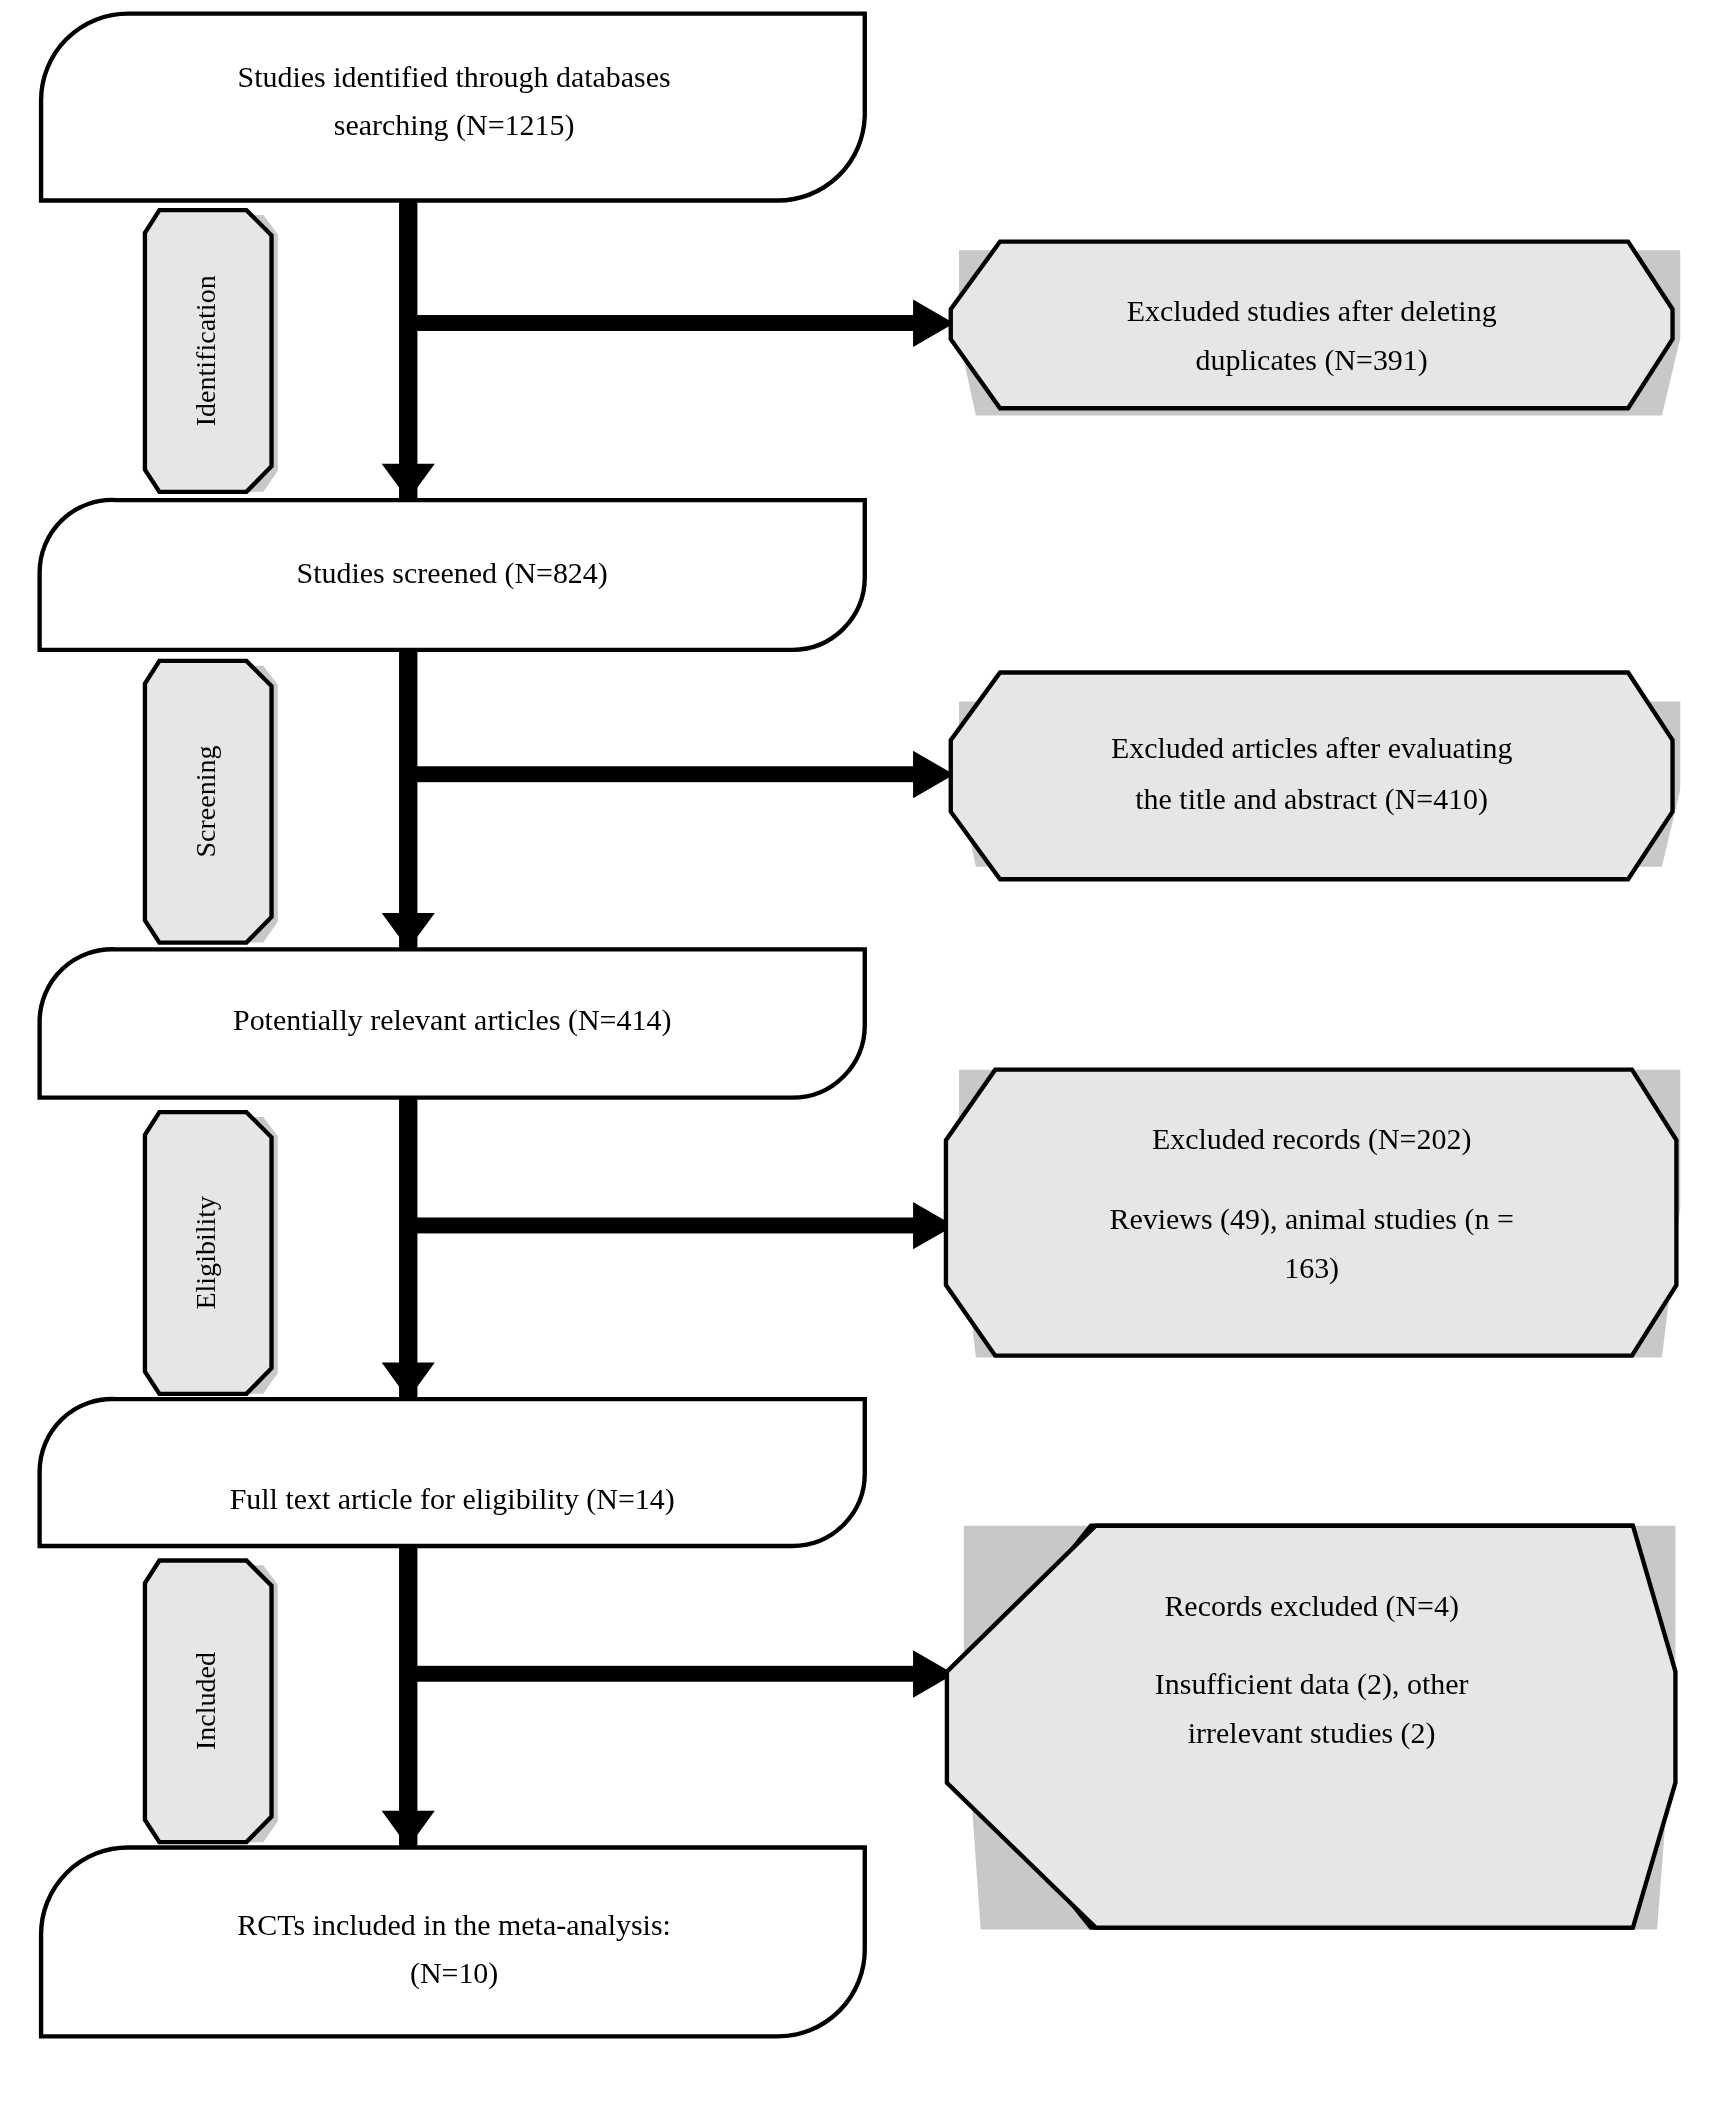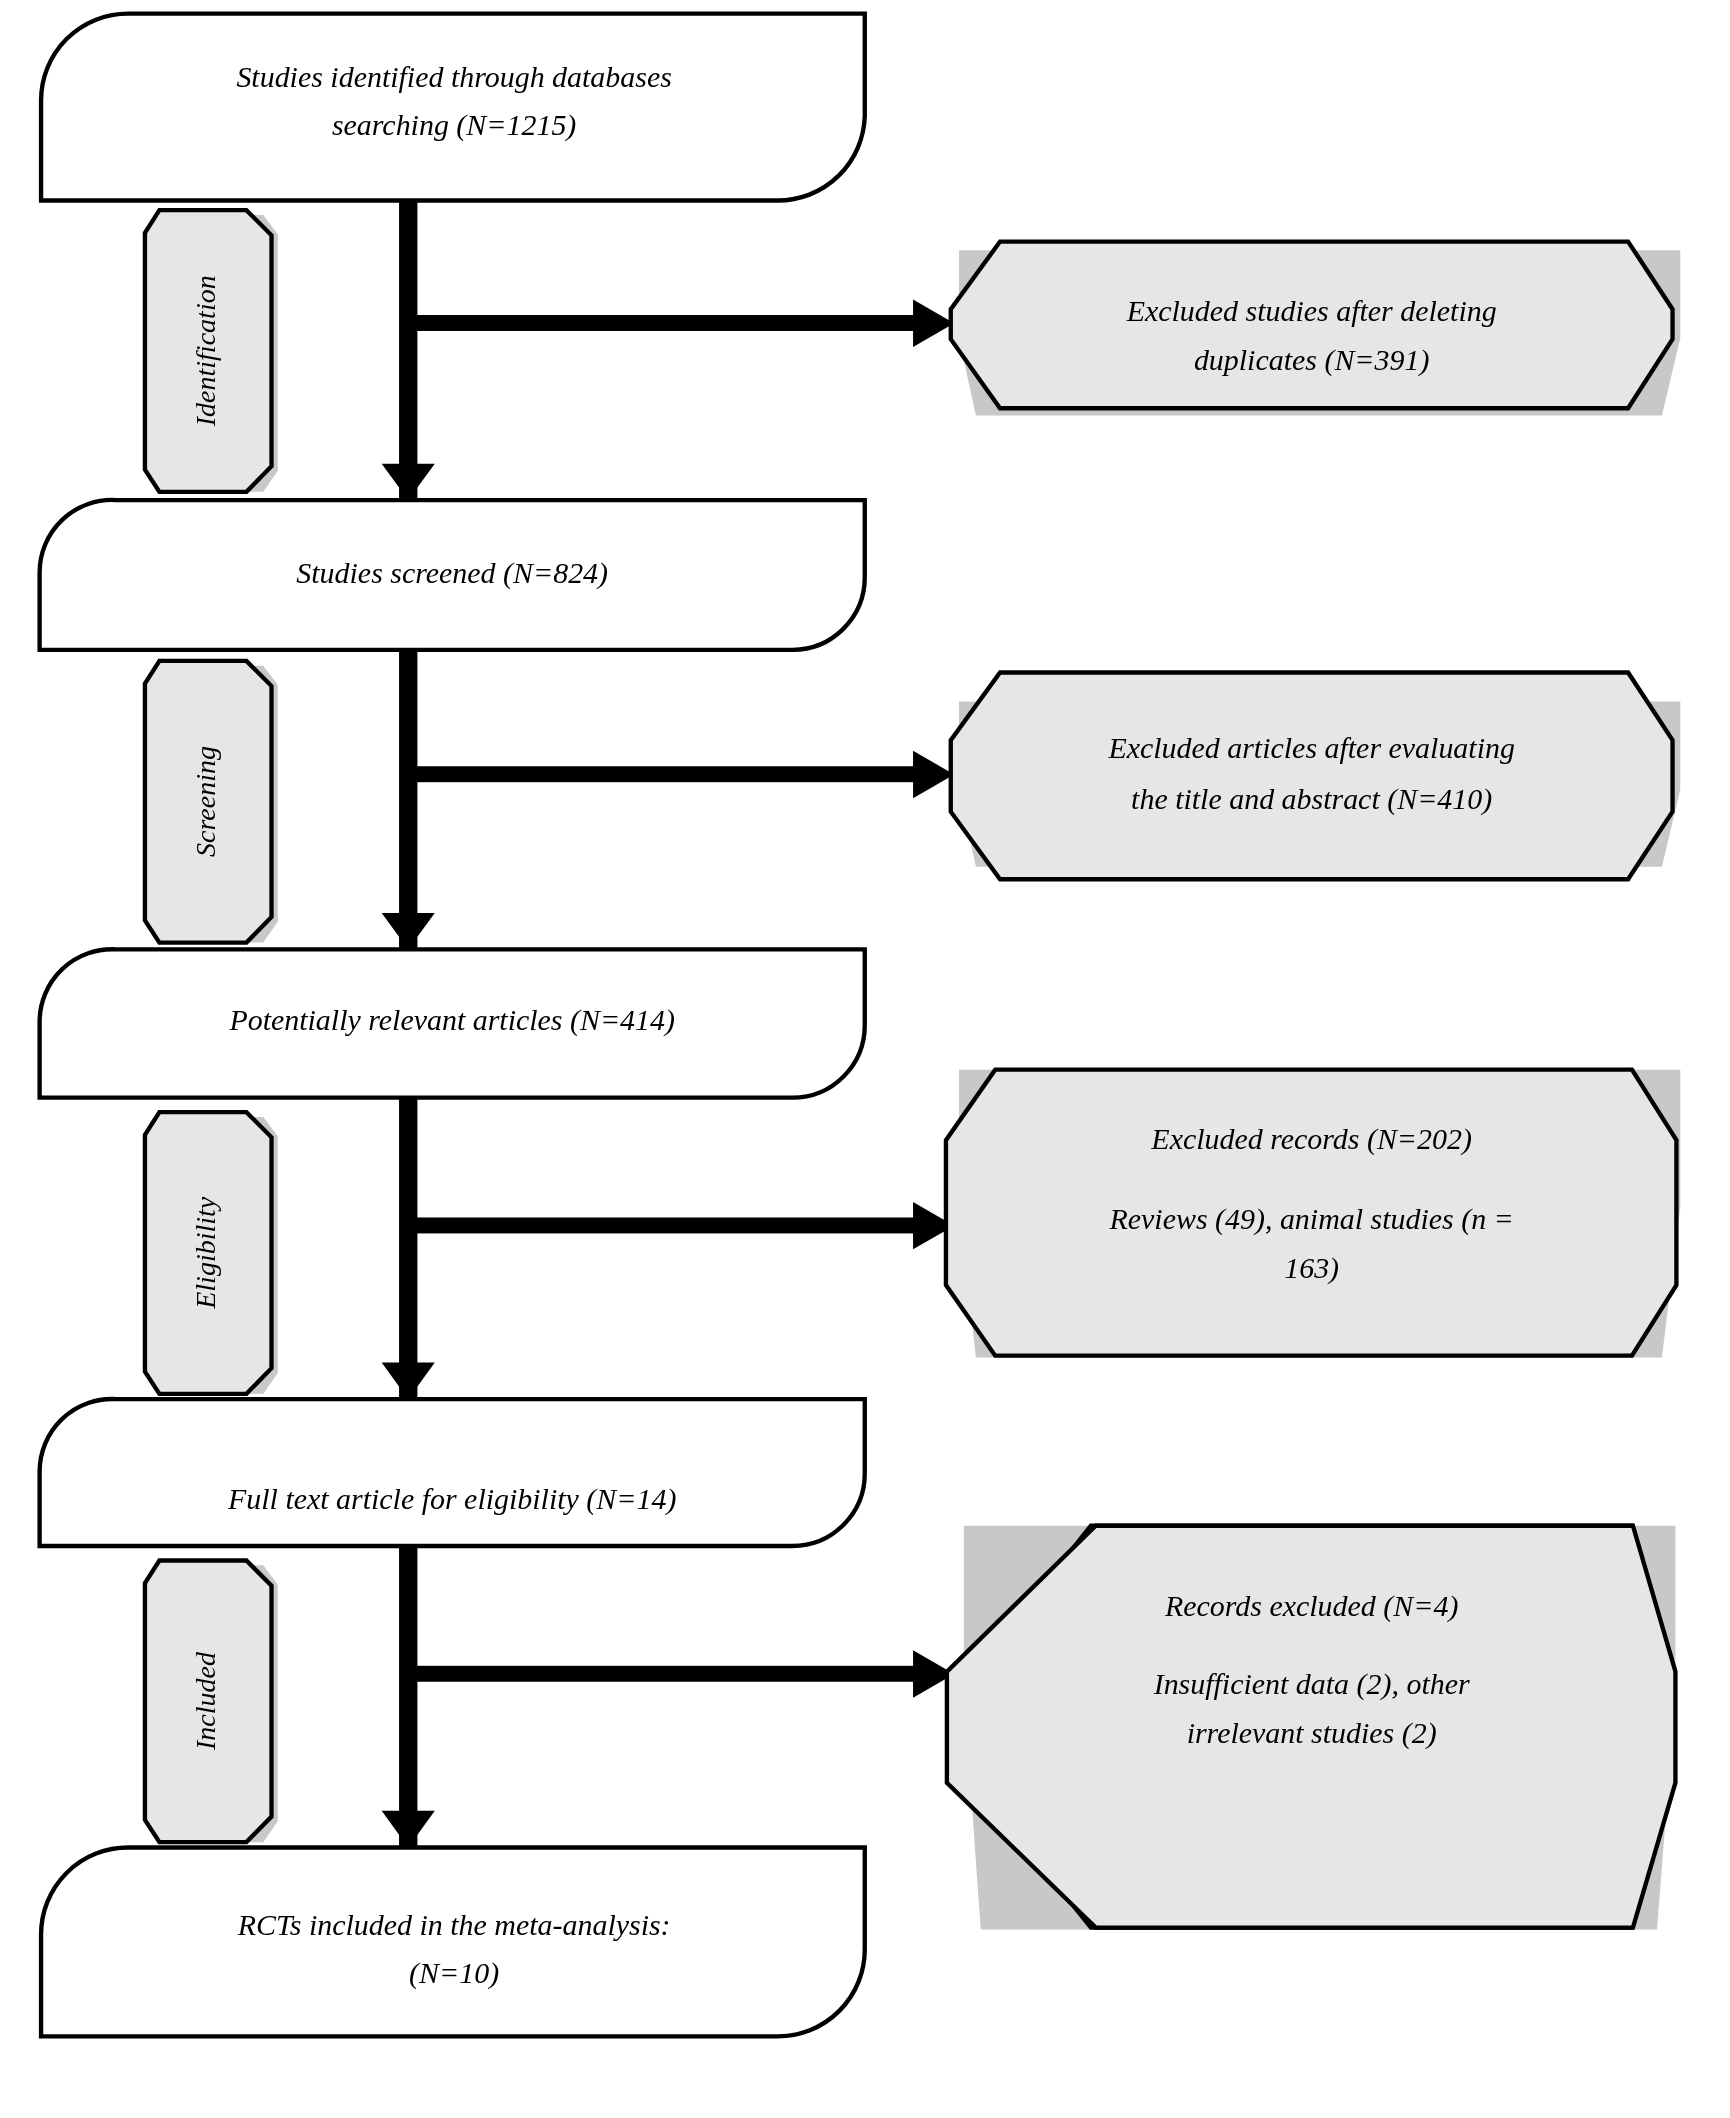--- a/index.html
+++ b/index.html
@@ -11,21 +11,20 @@
     width: 1731px;
     height: 2119px;
     font-family: "Liberation Serif", "DejaVu Serif", serif;
     overflow: hidden;
   }
   #diagram-root {
     position: relative;
     width: 1675px;
     height: 2119px;
     background: #ffffff;
-    font-style: italic;
   }
   svg.flow {
     position: absolute;
     top: 0;
     left: 0;
     width: 1731px;
     height: 2119px;
   }
   .shape-outline {
     fill: #ffffff;

